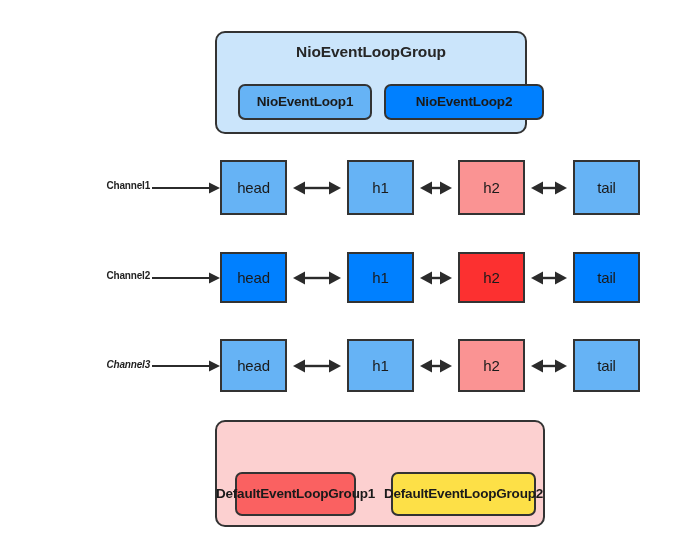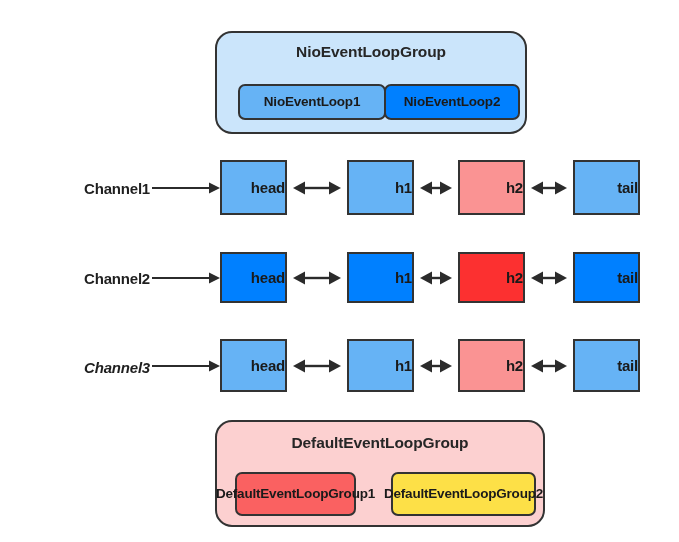--- a/index.html
+++ b/index.html
@@ -17,21 +17,21 @@
   }
   #diagram {
     position: absolute;
     inset: 0;
   }
 
   
   .group-box {
     position: absolute;
     border: 2px solid #333333;
-    border-radius: 17px;
+    border-radius: 10px;
     box-sizing: border-box;
   }
   .group-title {
     position: absolute;
     left: 0;
     right: 0;
     text-align: center;
     font-size: 15.5px;
     font-weight: bold;
     letter-spacing: -0.1px;
@@ -55,58 +55,58 @@
   }
 
   #nio-group {
     left: 215px;
     top: 31px;
     width: 312px;
     height: 103px;
     background: #cbe5fb;
   }
   #nio-group .group-title { top: 10px; }
-  #nio-chip-1 { left: 21px; top: 51px; width: 148px; height: 36px; }
-  #nio-chip-2 { left: 167px; top: 51px; width: 136px; height: 36px; }
+  #nio-chip-1 { left: 21px; top: 51px; width: 134px; height: 36px; }
+  #nio-chip-2 { left: 167px; top: 51px; width: 160px; height: 36px; }
 
   #default-group {
     left: 215px;
     top: 420px;
     width: 330px;
     height: 107px;
     background: #fcd0d0;
   }
   #default-group .group-title { top: 12px; }
   #default-chip-1 { left: 18px; top: 50px; width: 121px; height: 44px; }
   #default-chip-2 { left: 174px; top: 50px; width: 145px; height: 44px; }
 
   
   .channel-row {
     position: absolute;
     left: 0;
     right: 0;
   }
   .channel-label {
     position: absolute;
-    font-size: 15px;
+    font-size: 10px;
     font-weight: bold;
     color: #1f1f1f;
     letter-spacing: -0.2px;
     white-space: nowrap;
     text-align: right;
   }
   .node-box {
     position: absolute;
     border: 2px solid #333333;
     box-sizing: border-box;
     display: flex;
     align-items: center;
-    justify-content: flex-end;
+    justify-content: center;
     font-size: 15px;
-    font-weight: bold;
+    font-weight: normal;
     color: #1a1a1a;
     letter-spacing: -0.2px;
   }
   .connector {
     position: absolute;
     overflow: visible;
   }
 </style>
 </head>
 <body style="background: rgb(255, 255, 255);">
@@ -222,21 +222,20 @@
           <polygon points="6,10 18,3.6 18,16.4" fill="#2b2b2b"></polygon>
           <polygon points="42,10 30,3.6 30,16.4" fill="#2b2b2b"></polygon>
         </svg>
         <div class="node-box" style="left: 573px; top: 339px; width: 67px; height: 53px; background: rgb(102, 179, 245);">
           <span>tail</span>
         </div>
       </div>
     </div>
 
   <div class="group-box" id="default-group" style="background: rgb(252, 208, 208);">
-    <div class="group-title">DefaultEventLoopGroup</div>
     <div class="group-chip" id="default-chip-1" style="background: rgb(250, 97, 97);">
       <span>DefaultEventLoopGroup1</span>
     </div>
     <div class="group-chip" id="default-chip-2" style="background: #fde047;">
       <span>DefaultEventLoopGroup2</span>
     </div>
   </div>
 
 </div>
 

